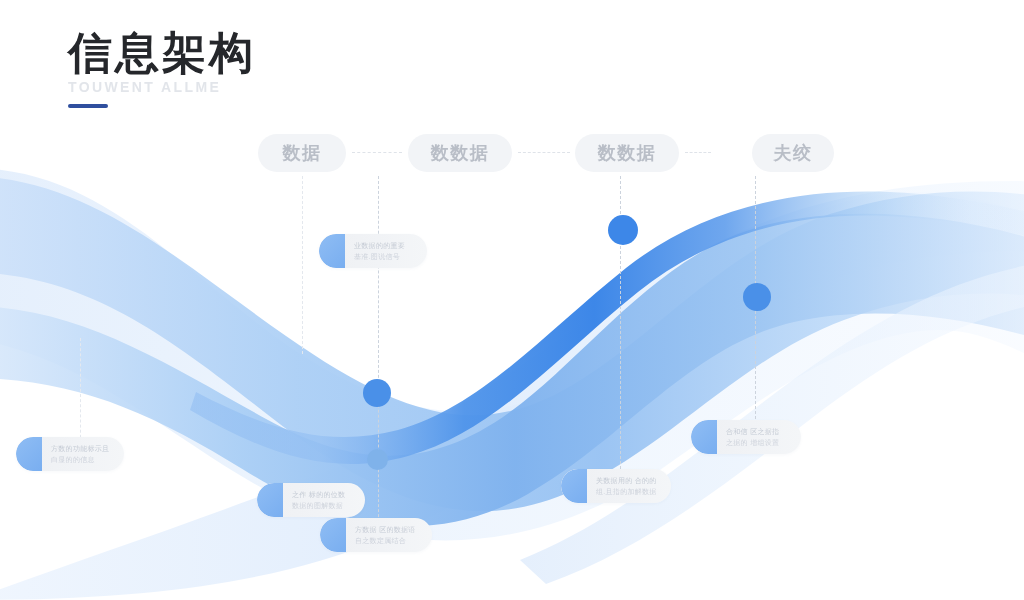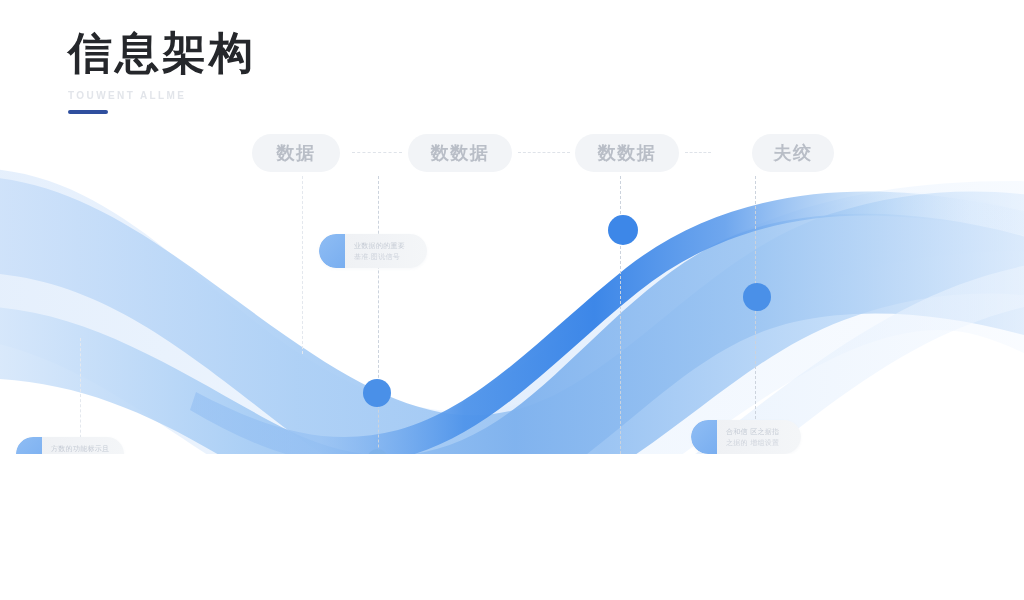--- a/index.html
+++ b/index.html
@@ -5,21 +5,21 @@
 <style>
   * { box-sizing: border-box; margin: 0; padding: 0; }
   html, body {
     width: 1024px; height: 600px;
     overflow: hidden;
     background: #ffffff;
     font-family: "Liberation Sans", "DejaVu Sans", sans-serif;
   }
   #slide {
     position: relative;
-    width: 1024px; height: 454px;
+    width: 1024px; height: 600px;
     background: #ffffff;
     overflow: hidden;
   }
 
   
   #waves {
     position: absolute;
     left: 0; top: 0;
     width: 1024px; height: 600px;
     z-index: 1;
@@ -34,22 +34,22 @@
   }
   .page-title {
     font-size: 44px;
     font-weight: 700;
     letter-spacing: 3px;
     color: #25272b;
     line-height: 1.12;
     white-space: nowrap;
   }
   .page-subtitle {
-    margin-top: 13px;
-    font-size: 10px;
+    margin-top: 2px;
+    font-size: 14px;
     letter-spacing: 2.4px;
     color: #e2e5ea;
     font-weight: 600;
     white-space: nowrap;
   }
   .title-rule {
     margin-top: 9px;
     width: 40px; height: 4px;
     border-radius: 2px;
     background: #2f4f9e;
@@ -257,21 +257,21 @@
 
   <div id="dynamic-layer">
       <div class="guide faint" style="left: 80px; top: 338px; height: 110px;"></div>
       <div class="guide faint" style="left: 302px; top: 176px; height: 178px;"></div>
       <div class="guide" style="left: 378px; top: 176px; height: 356px;"></div>
       <div class="guide" style="left: 620px; top: 176px; height: 298px;"></div>
       <div class="guide" style="left: 755px; top: 176px; height: 248px;"></div>
       <div class="stage-connector" style="left: 352px; width: 50px;"></div>
       <div class="stage-connector" style="left: 518px; width: 52px;"></div>
       <div class="stage-connector" style="left: 685px; width: 26px;"></div>
-      <div class="stage-pill" style="left: 252px; width: 88px;">数据</div>
+      <div class="stage-pill" style="left: 258px; width: 88px;">数据</div>
       <div class="stage-pill" style="left: 408px; width: 104px;">数数据</div>
       <div class="stage-pill" style="left: 575px; width: 104px;">数数据</div>
       <div class="stage-pill" style="left: 752px; width: 82px;">夫绞</div>
       <div class="node" style="left: 608px; top: 215px; width: 30px; height: 30px; background: rgb(61, 135, 232);"></div>
       <div class="node" style="left: 363px; top: 379px; width: 28px; height: 28px; background: rgb(74, 144, 232);"></div>
       <div class="node" style="left: 743px; top: 283px; width: 28px; height: 28px; background: rgb(74, 144, 232);"></div>
       <div class="node" style="left: 367px; top: 449px; width: 21px; height: 21px; background: rgb(127, 178, 234);"></div>
       <div class="callout" style="left: 16px; top: 437px; width: 108px;">
         <div class="cap"></div>
         <div class="c-text">

